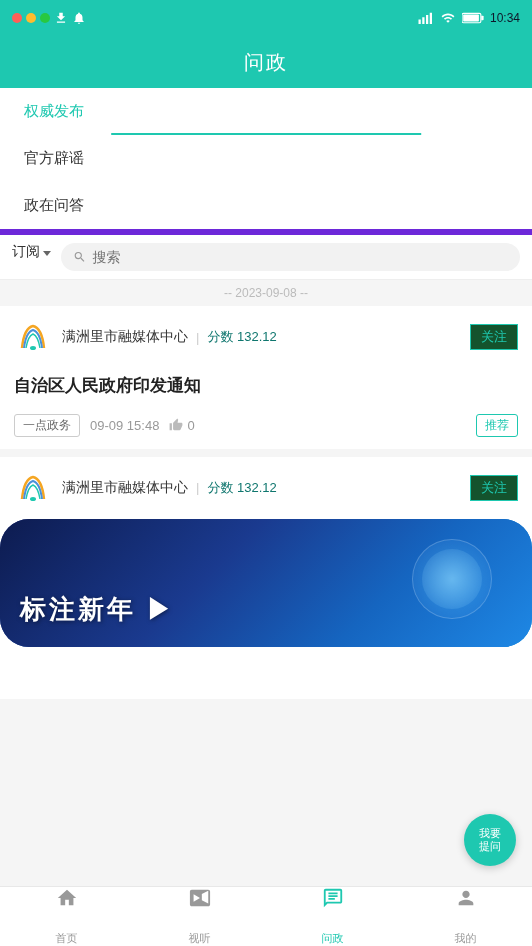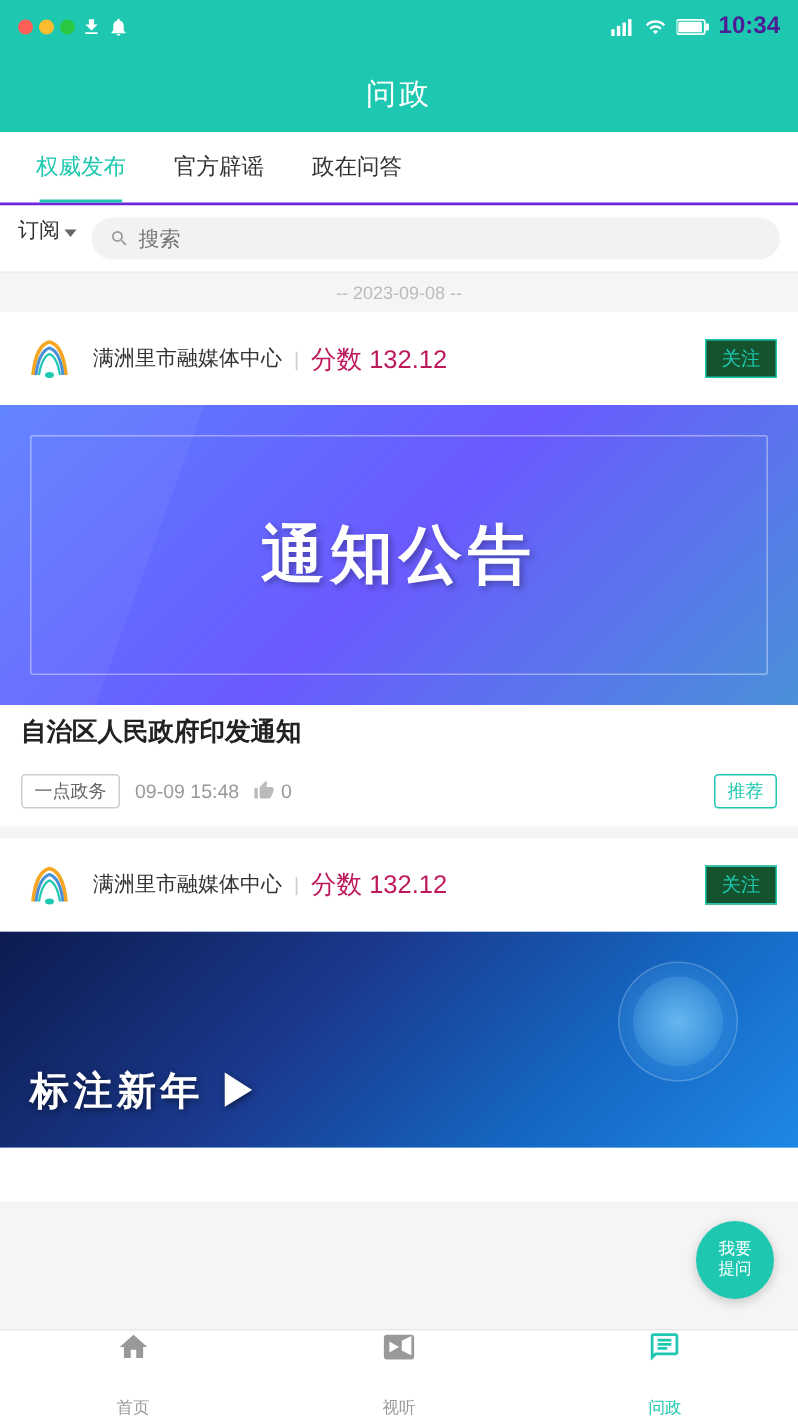--- a/index.html
+++ b/index.html
@@ -53,22 +53,23 @@
       color: white;
       font-size: 20px;
       font-weight: 500;
       letter-spacing: 2px;
     }
 
     
     .tabs {
       background: white;
       display: flex;
-      border-bottom: 2px solid #6d28d9;
+      border-bottom: 6px solid #6d28d9;
       padding: 0 8px;
+      flex-direction: column;
     }
     .tab {
       padding: 14px 16px;
       font-size: 15px;
       color: #333;
       cursor: pointer;
       position: relative;
       white-space: nowrap;
     }
     .tab.active {
@@ -171,22 +172,22 @@
     .author-name {
       font-size: 14px;
       color: #333;
       font-weight: 500;
     }
     .divider-vertical {
       color: #ccc;
       font-size: 13px;
     }
     .score-text {
-      font-size: 17px;
-      color: #be185d;
+      font-size: 13px;
+      color: #0f766e;
     }
     .follow-btn {
       border: 1px solid #1ec8b0;
       color: #1ec8b0;
       padding: 3px 10px;
       border-radius: 0;
       font-size: 13px;
       cursor: pointer;
       background: #14532d;
     }
@@ -385,21 +386,21 @@
 
     <svg width="16" height="14" viewBox="0 0 24 24" fill="white">
       <path d="M1 9l2 2c5-5 13-5 18 0l2-2C16.9 2.7 7.1 2.7 1 9zm8 8l3 3 3-3c-1.7-1.7-4.3-1.7-6 0zm-4-4l2 2c2.8-2.8 7.2-2.8 10 0l2-2C15.1 9.1 8.9 9.1 5 13z"></path>
     </svg>
 
     <svg width="22" height="12" viewBox="0 0 28 14" fill="white">
       <rect x="0" y="1" width="24" height="12" rx="2" stroke="white" stroke-width="1.5" fill="none"></rect>
       <rect x="24.5" y="4" width="3" height="6" rx="1" fill="white"></rect>
       <rect x="1.5" y="2.5" width="20" height="9" rx="1" fill="white"></rect>
     </svg>
-    <span style="color:#4c1d95;font-size:16px;font-weight:700;">10:34</span>
+    <span style="color:#0f172a;font-size:12px;font-weight:400;">10:34</span>
   </div>
 </div>
 
 <div class="header">
   <span class="header-title">问政</span>
 </div>
 
 <div class="tabs">
   <div class="tab active">权威发布</div>
   <div class="tab">官方辟谣</div>
@@ -438,25 +439,20 @@
         </svg>
       </div>
       <div class="author-info">
         <span class="author-name">满洲里市融媒体中心</span>
         <span class="divider-vertical">|</span>
         <span class="score-text">分数 132.12</span>
       </div>
       <button class="follow-btn">关注</button>
     </div>
 
-    <div class="article-image">
-      <div class="article-image-inner">
-        <span class="notice-text">通知公告</span>
-      </div>
-    </div>
 
     <div class="article-title">自治区人民政府印发通知</div>
 
     <div class="article-meta">
       <span class="tag-badge">一点政务</span>
       <span class="meta-time">09-09 15:48</span>
       <div class="like-area">
         <svg width="14" height="14" viewBox="0 0 24 24" fill="#bbb">
           <path d="M1 21h4V9H1v12zm22-11c0-1.1-.9-2-2-2h-6.31l.95-4.57.03-.32c0-.41-.17-.79-.44-1.06L14.17 1 7.59 7.59C7.22 7.95 7 8.45 7 9v10c0 1.1.9 2 2 2h9c.83 0 1.54-.5 1.84-1.22l3.02-7.05c.09-.23.14-.47.14-.73v-2z"></path>
         </svg>
@@ -479,21 +475,21 @@
       </div>
       <div class="author-info">
         <span class="author-name">满洲里市融媒体中心</span>
         <span class="divider-vertical">|</span>
         <span class="score-text">分数 132.12</span>
       </div>
       <button class="follow-btn">关注</button>
     </div>
 
     <div class="article-image" style="height:180px;">
-      <div class="article-image-2" style="height:144px;">
+      <div class="article-image-2" style="height:128px;border-radius:29px;">
         <div style="position:absolute;top:0;left:0;right:0;bottom:0;background:linear-gradient(135deg,#0d1b4f 0%,#1a3a8f 40%,#1565c0 70%,#1e88e5 100%);"></div>
 
         <div style="position:absolute;top:20px;right:40px;width:80px;height:80px;border-radius:50%;background:radial-gradient(circle,rgba(100,200,255,0.4),rgba(30,100,200,0.2));border:1px solid rgba(255,255,255,0.2);"></div>
         <div style="position:absolute;top:30px;right:50px;width:60px;height:60px;border-radius:50%;background:radial-gradient(circle,rgba(150,220,255,0.5),transparent);"></div>
 
         <div style="position:relative;z-index:2;padding:0 20px 20px;display:flex;align-items:flex-end;width:100%;height:100%;">
           <span style="color:white;font-size:26px;font-weight:700;letter-spacing:3px;text-shadow:1px 1px 4px rgba(0,0,0,0.5);">标注新年&nbsp;▶</span>
         </div>
       </div>
     </div>
@@ -514,18 +510,24 @@
     </svg>
     <span class="nav-label">视听</span>
   </div>
   <div class="nav-item active">
     <svg width="22" height="22" viewBox="0 0 24 24" fill="#1ec8b0">
       <path d="M20 2H4c-1.1 0-2 .9-2 2v18l4-4h14c1.1 0 2-.9 2-2V4c0-1.1-.9-2-2-2zm0 14H5.17L4 17.17V4h16v12z"></path>
       <path d="M7 9h10v2H7zm0-3h10v2H7zm0 6h7v2H7z"></path>
     </svg>
     <span class="nav-label" style="color:#1ec8b0;">问政</span>
   </div>
+  <div class="nav-item">
+    <svg width="22" height="22" viewBox="0 0 24 24" fill="#999">
+      <path d="M12 12c2.21 0 4-1.79 4-4s-1.79-4-4-4-4 1.79-4 4 1.79 4 4 4zm0 2c-2.67 0-8 1.34-8 4v2h16v-2c0-2.66-5.33-4-8-4z"></path>
+    </svg>
+    <span class="nav-label">我的</span>
+  </div>
 </div>
 
 <div class="float-btn">
   <span class="float-btn-text">我要</span>
   <span class="float-btn-text">提问</span>
 </div>
 
 </body></html>

